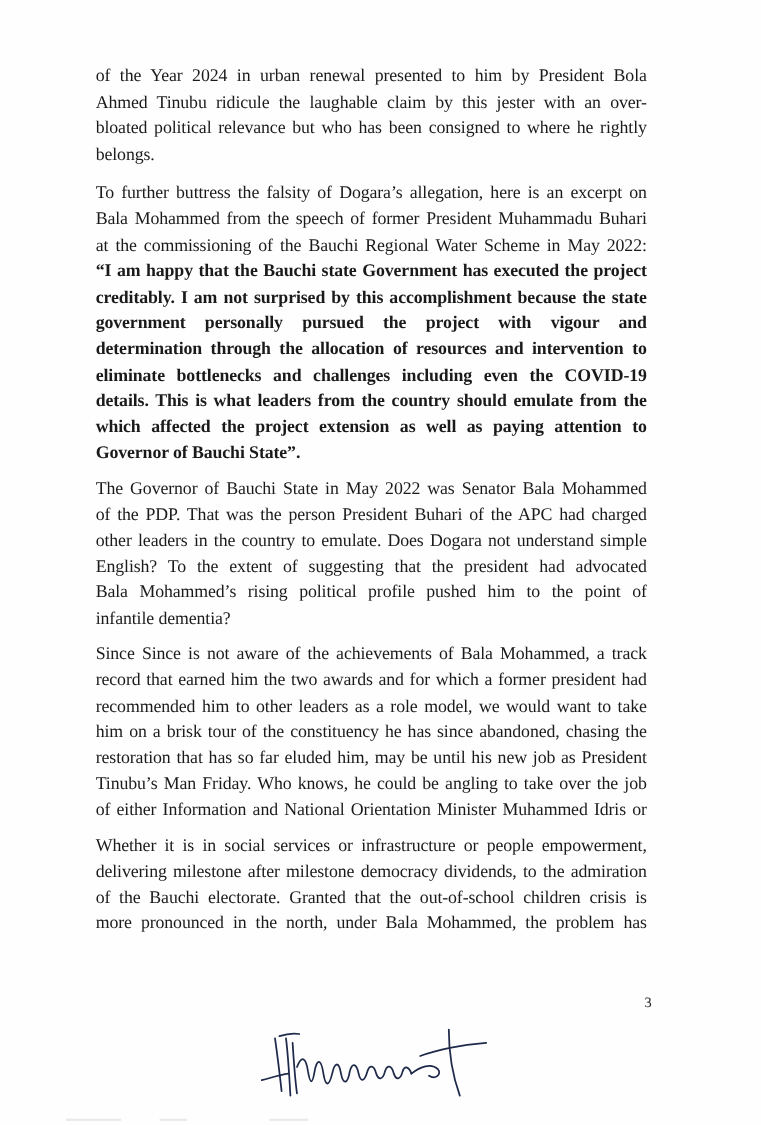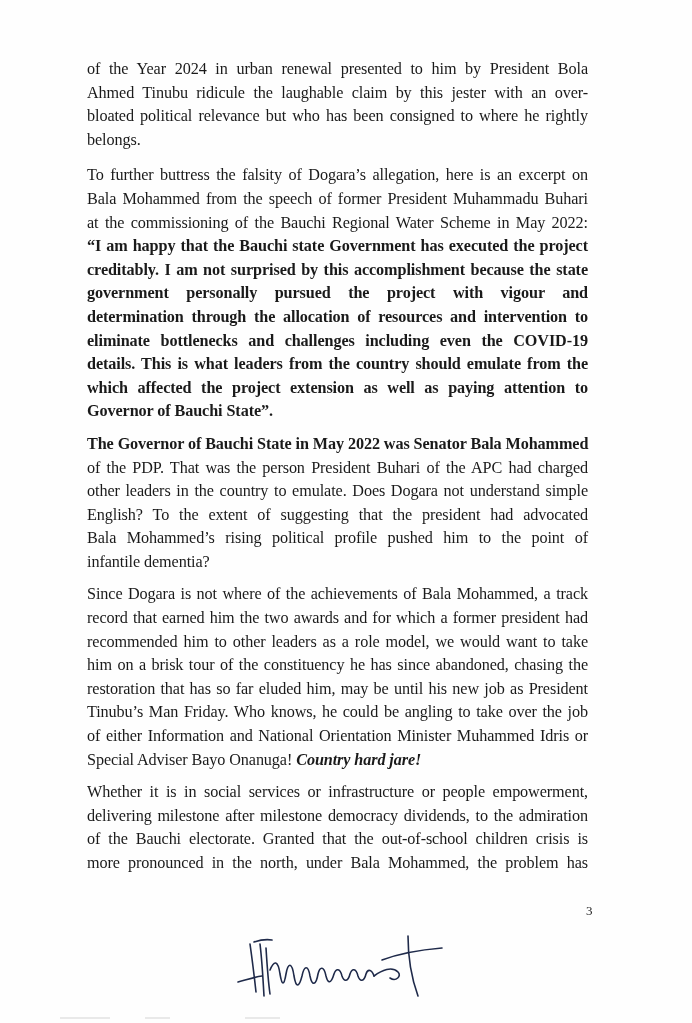--- a/index.html
+++ b/index.html
@@ -66,39 +66,36 @@
       <span class="line" style="display: block; width: 501px;">creditably. I am not surprised by this accomplishment because the state</span>
       <span class="line" style="display: block; width: 501px;">government personally pursued the project with vigour and</span>
       <span class="line" style="display: block; width: 501px;">determination through the allocation of resources and intervention to</span>
       <span class="line" style="display: block; width: 501px;">eliminate bottlenecks and challenges including even the COVID-19</span>
       <span class="line" style="display: block; width: 501px;">details. This is what leaders from the country should emulate from the</span>
       <span class="line" style="display: block; width: 501px;">which affected the project extension as well as paying attention to</span>
       <span class="line last" style="display: block; width: 501px;">Governor of Bauchi State”.</span>
     </div>
 
     <div class="para" style="margin-bottom:9px;">
-      <span class="line" style="display: block; width: 501px; font-weight: bold;">The Governor of Bauchi State in May 2022 was Senator Bala Mohammed</span>
+      <span class="line" style="display: block; width: 501px;">The Governor of Bauchi State in May 2022 was Senator Bala Mohammed</span>
       <span class="line" style="display: block; width: 501px;">of the PDP. That was the person President Buhari of the APC had charged</span>
       <span class="line" style="display: block; width: 501px;">other leaders in the country to emulate. Does Dogara not understand simple</span>
       <span class="line" style="display: block; width: 501px;">English? To the extent of suggesting that the president had advocated</span>
       <span class="line" style="display: block; width: 501px;">Bala Mohammed’s rising political profile pushed him to the point of</span>
       <span class="line last" style="display: block; width: 501px;">infantile dementia?</span>
     </div>
 
     <div class="para" style="margin-bottom:9px;">
-      <span class="line" style="display: block; width: 501px;">Since Dogara is not where of the achievements of Bala Mohammed, a track</span>
+      <span class="line" style="display: block; width: 501px;">Since Since is not aware of the achievements of Bala Mohammed, a track</span>
       <span class="line" style="display: block; width: 501px;">record that earned him the two awards and for which a former president had</span>
       <span class="line" style="display: block; width: 501px;">recommended him to other leaders as a role model, we would want to take</span>
       <span class="line" style="display: block; width: 501px;">him on a brisk tour of the constituency he has since abandoned, chasing the</span>
       <span class="line" style="display: block; width: 501px;">restoration that has so far eluded him, may be until his new job as President</span>
       <span class="line" style="display: block; width: 501px;">Tinubu’s Man Friday. Who knows, he could be angling to take over the job</span>
       <span class="line" style="display: block; width: 501px;">of either Information and National Orientation Minister Muhammed Idris or</span>
-      <span class="line last" style="display: block; width: 501px;">
-        <span>Special Adviser Bayo Onanuga! </span><span class="italic-bold">Country hard jare!</span>
-      </span>
     </div>
 
     <div class="para" style="margin-bottom:0;">
       <span class="line" style="display: block; width: 501px;">Whether it is in social services or infrastructure or people empowerment,</span>
       <span class="line" style="display: block; width: 501px;">delivering milestone after milestone democracy dividends, to the admiration</span>
       <span class="line" style="display: block; width: 501px;">of the Bauchi electorate. Granted that the out-of-school children crisis is</span>
       <span class="line" style="display: block; width: 501px;">more pronounced in the north, under Bala Mohammed, the problem has</span>
     </div>
   </div>
 

